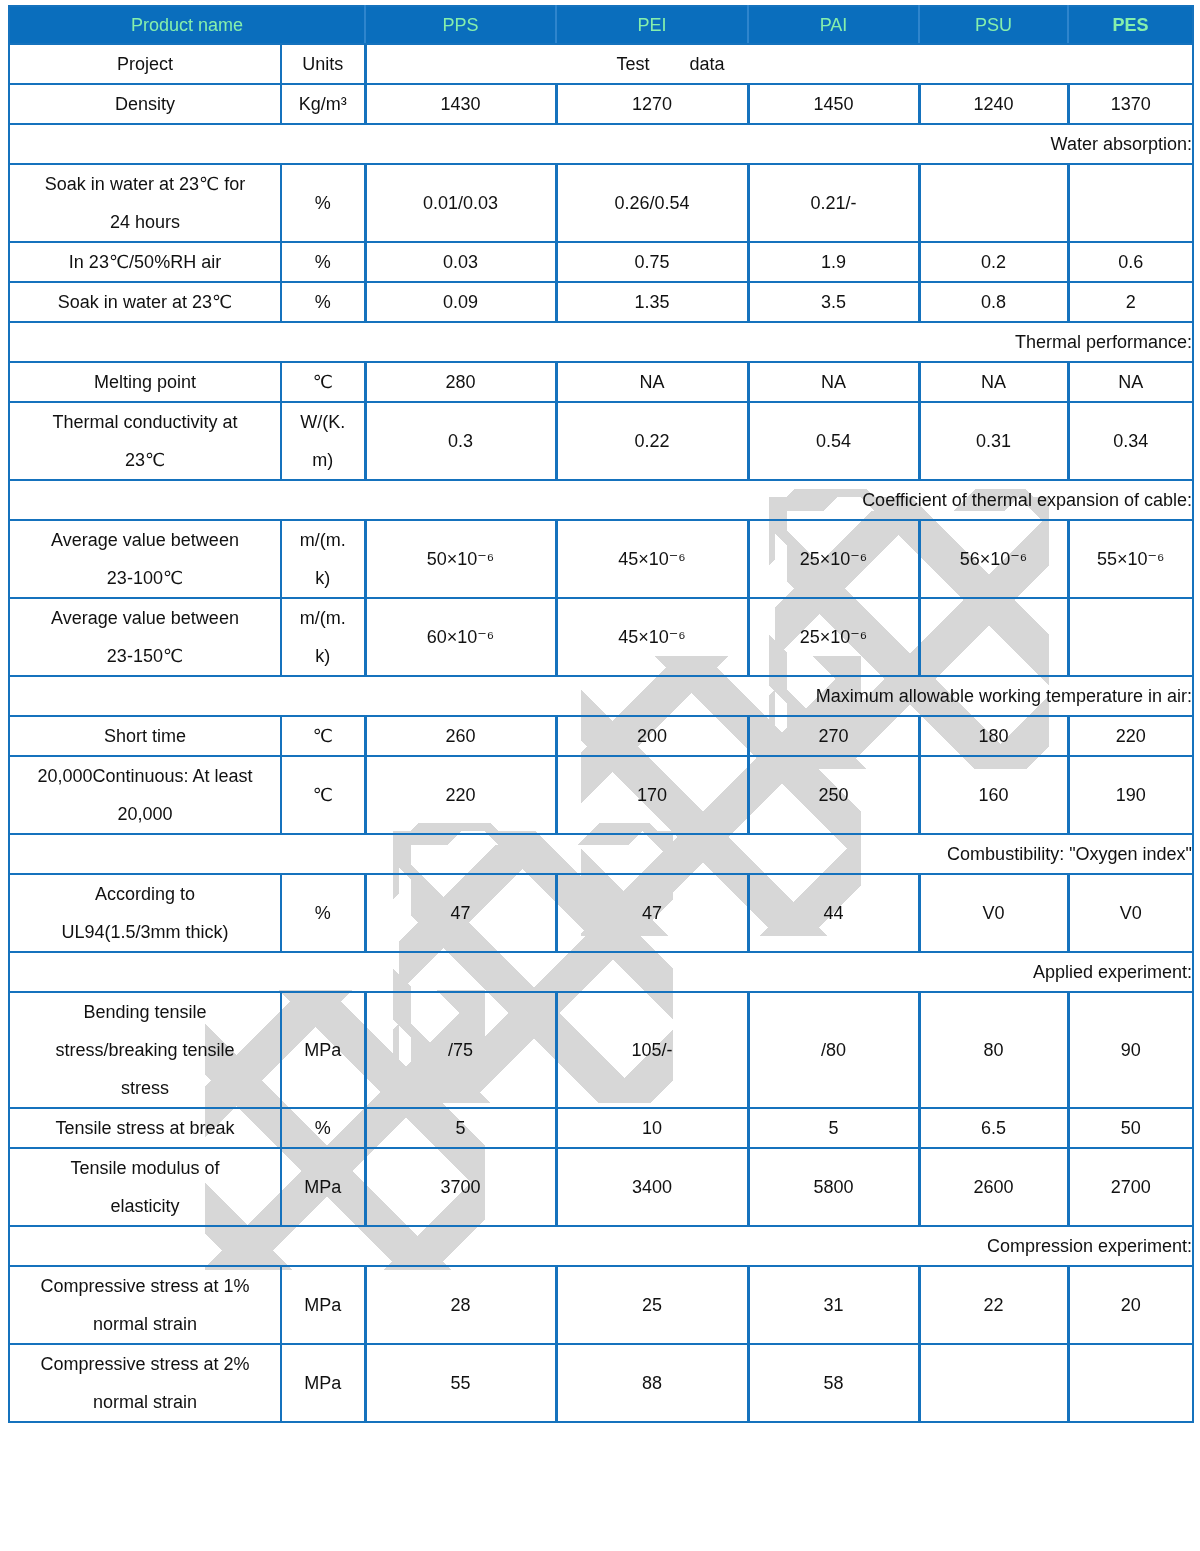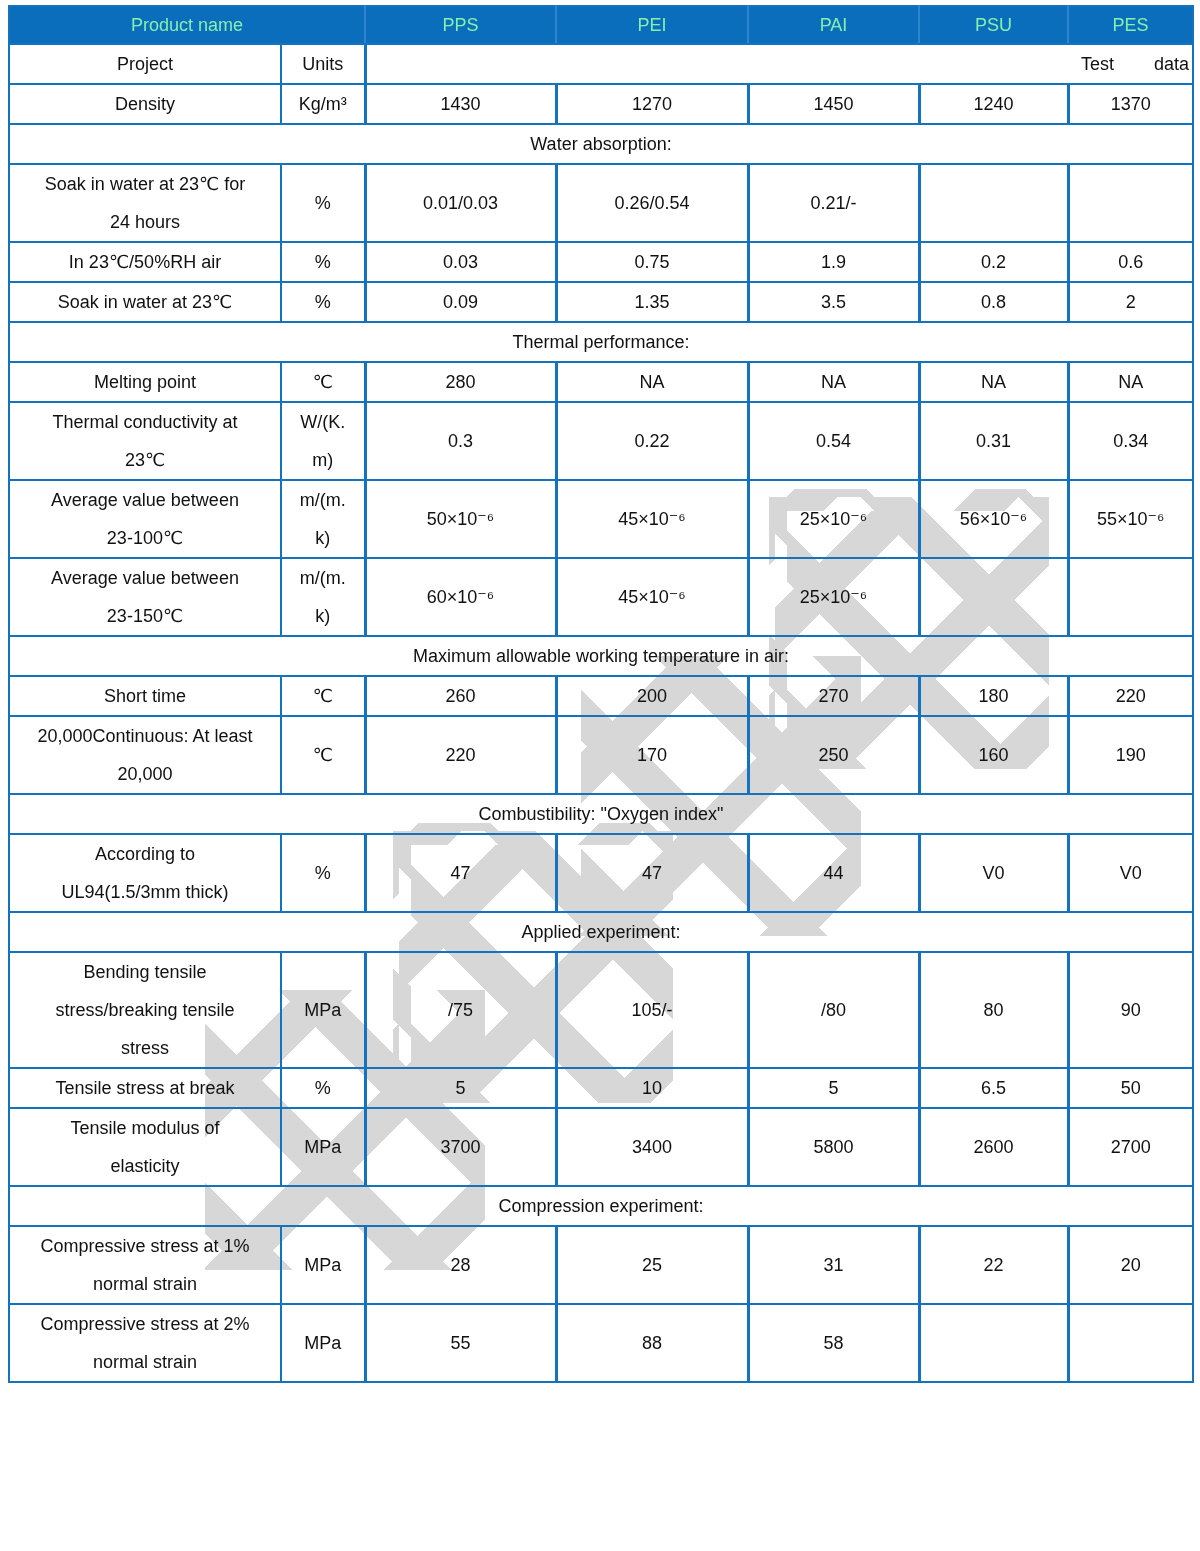--- a/index.html
+++ b/index.html
@@ -40,25 +40,25 @@
   }
   thead th{
     background:var(--hdr,#0a6ebd);
     color:#86efac;
     border:2px solid var(--hdr-sep);
     border-top-color:var(--line);
     border-bottom-color:var(--line);
     height:36px;line-height:36px;
   }
   thead th:first-child{border-left-color:var(--line);}
-  thead th:last-child{border-right-color:var(--line);}
+  thead th:last-child{border-right-color:var(--line);font-weight:bold;}
   td.sub{height:38px;}
-  td.merged{white-space:pre;text-align:right;padding-left:250px;border-left-width:3px;}
+  td.merged{white-space:pre;text-align:left;padding-left:250px;border-left-width:3px;}
   td.section{
-    text-align:center;padding:0 0;height:38px;line-height:38px;white-space:nowrap;
+    text-align:right;padding:0 0;height:38px;line-height:38px;white-space:nowrap;
   }
   td.lbl{white-space:pre-line;}
   td.unit{white-space:pre-line;border-left-width:2px;}
   td.val{border-left-width:3px;}
 </style>
 </head>
 <body>
 
 <div class="watermark" aria-label="南京首塑" style="--wm: #d7d7d7;">
     <span class="wm-char" aria-label="南" style="left: 205px; top: 990px;"></span>
@@ -150,20 +150,23 @@
 23℃</td>
         <td class="unit">W/(K.
 m)</td>
         <td class="val">0.3</td>
         <td class="val">0.22</td>
         <td class="val">0.54</td>
         <td class="val">0.31</td>
         <td class="val">0.34</td>
       </tr>
       <tr>
+        <td class="section" colspan="7">Coefficient of thermal expansion of cable:</td>
+      </tr>
+      <tr>
         <td class="lbl">Average value between
 23-100℃</td>
         <td class="unit">m/(m.
 k)</td>
         <td class="val">50×10⁻⁶</td>
         <td class="val">45×10⁻⁶</td>
         <td class="val">25×10⁻⁶</td>
         <td class="val">56×10⁻⁶</td>
         <td class="val">55×10⁻⁶</td>
       </tr>

